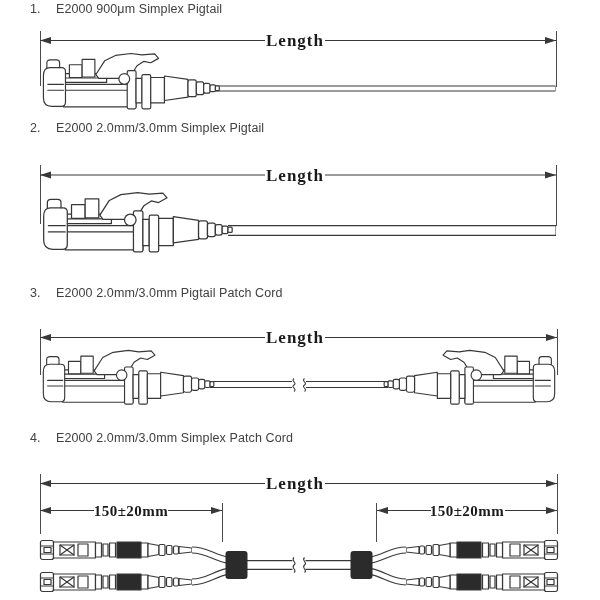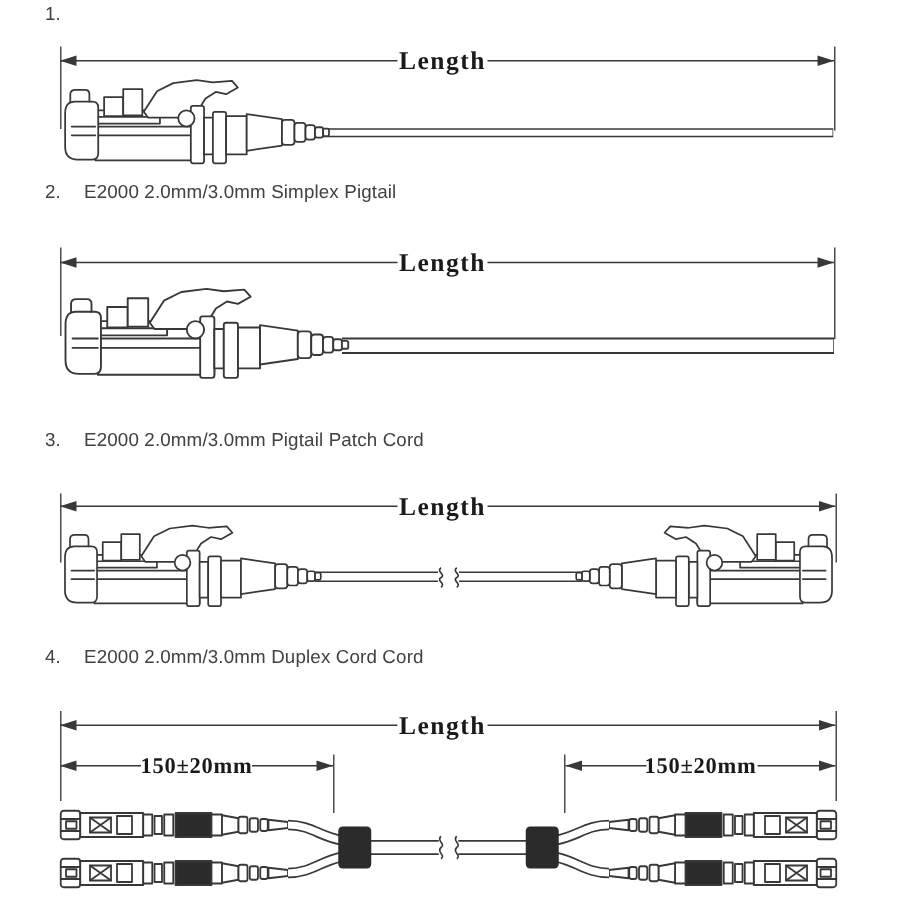--- a/index.html
+++ b/index.html
@@ -79,20 +79,21 @@
         <path d="M192,80 C207,80 213,87.5 227,90" stroke="#ffffff" stroke-width="4.8" fill="none"></path>
         <path d="M192,112 C207,112 213,104.5 227,101.5" stroke="#383838" stroke-width="7" fill="none"></path>
         <path d="M192,112 C207,112 213,104.5 227,101.5" stroke="#ffffff" stroke-width="4.8" fill="none"></path>
         <rect x="225.5" y="81" width="22" height="28" rx="3" fill="#2b2b2b" stroke="none"></rect>
       </g>
     </defs>
   </svg>
 
   <div class="sec-title" style="top:2px">
     <span class="num">1.</span>
+    <span class="ttl">E2000 900μm Simplex Pigtail</span>
   </div>
   <svg class="drawing" style="top:24px" width="600" height="96" viewBox="0 0 600 96">
     <g>
       <line class="ext-line" x1="40.5" y1="7" x2="40.5" y2="62"></line>
       <line class="ext-line" x1="556.5" y1="7" x2="556.5" y2="63"></line>
       <line class="dim-line" x1="40" y1="16.5" x2="265" y2="16.5"></line>
       <line class="dim-line" x1="325" y1="16.5" x2="556" y2="16.5"></line>
       <path class="arrow" d="M40,16.5 l11,-3.5 l0,7 z"></path>
       <path class="arrow" d="M556,16.5 l-11,-3.5 l0,7 z"></path>
       <text class="dim-label" x="295" y="22" text-anchor="middle">Length</text>
@@ -147,21 +148,21 @@
         <path d="M294,53.5 c-3.5,2.5 3.5,4.5 0,6.5 c-3.5,2 3.5,4 0,6.5"></path>
         <path d="M304.5,53.5 c-3.5,2.5 3.5,4.5 0,6.5 c-3.5,2 3.5,4 0,6.5"></path>
       </g>
     </g>
     <use href="#sconn" transform="translate(40,24) scale(0.95)"></use>
     <use href="#sconn" transform="matrix(-1,0,0,1,598,0) translate(40,24) scale(0.95)"></use>
   </svg>
 
   <div class="sec-title" style="top:431px">
     <span class="num">4.</span>
-    <span class="ttl">E2000 2.0mm/3.0mm Duplex Cord Cord</span>
+    <span class="ttl">E2000 2.0mm/3.0mm Simplex Patch Cord</span>
   </div>
   <svg class="drawing" style="top:470px" width="600" height="130" viewBox="0 0 600 130">
 
     <g>
       <line x1="245" y1="95" x2="353" y2="95" stroke="#383838" stroke-width="10"></line>
       <line x1="245" y1="95" x2="353" y2="95" stroke="#ffffff" stroke-width="7.6"></line>
       <rect x="292.5" y="88.5" width="13" height="13" fill="#ffffff" stroke="none"></rect>
       <g stroke="#383838" stroke-width="1.1" fill="none">
         <path d="M294,87.5 c-3.5,3 3.5,5 0,7.5 c-3.5,3 3.5,5 0,7.5"></path>
         <path d="M304.5,87.5 c-3.5,3 3.5,5 0,7.5 c-3.5,3 3.5,5 0,7.5"></path>

